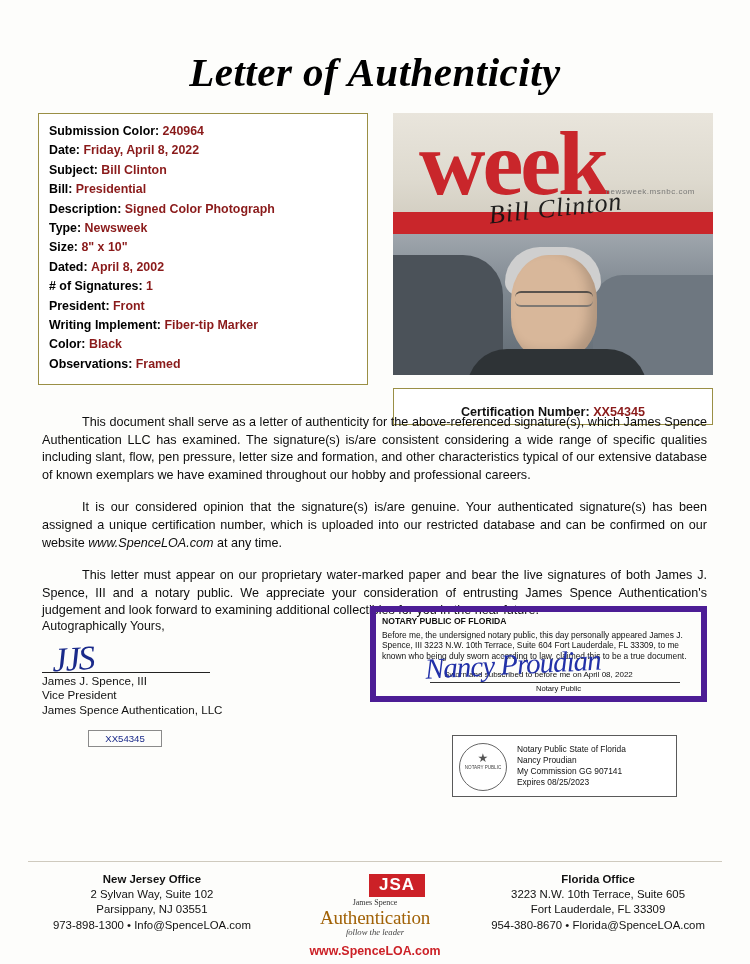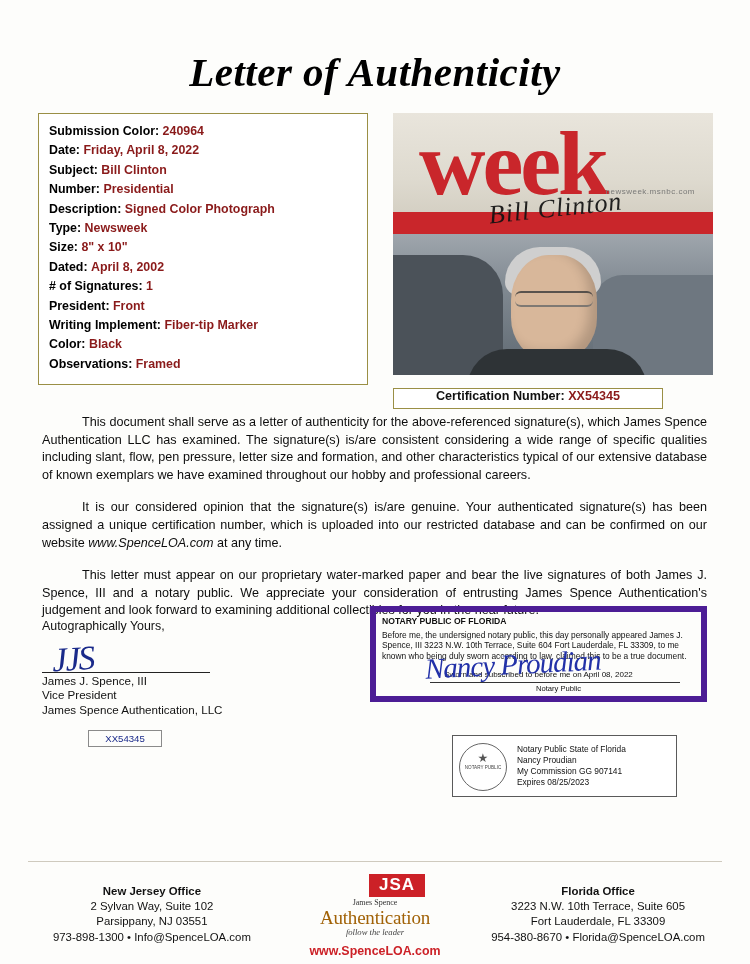--- a/index.html
+++ b/index.html
@@ -177,27 +177,27 @@
     transform: rotate(-6deg);
     letter-spacing: 1px;
     opacity: 0.92;
   }
 
   
   .certbar {
     position: absolute;
     left: 393px;
     top: 388px;
-    width: 270px;
+    width: 320px;
     border: 1.5px solid #9a8f45;
     background: #ffffff;
     text-align: center;
     font-size: 12.6px;
     font-weight: bold;
-    padding: 0 0 5px 0;
+    padding: 16px 0 5px 0;
     box-sizing: border-box;
   }
   .certbar .num { color: #8a1a1a; }
 
   
   .body {
     position: absolute;
     left: 42px;
     top: 414px;
     width: 665px;
@@ -370,21 +370,21 @@
     align-items: flex-start;
     padding: 0 28px;
     box-sizing: border-box;
   }
   .office {
     text-align: center;
     font-size: 11.4px;
     line-height: 15.2px;
     width: 250px;
   }
-  .office .oname { font-weight: bold; margin-top: 12px; }
+  .office .oname { font-weight: bold; }
   .logo {
     text-align: center;
     width: 200px;
     padding-top: 2px;
   }
   .logo .jsa {
     display: inline-block;
     background: #cc2127;
     color: #fff;
     font-weight: bold;
@@ -434,21 +434,21 @@
     </div>
     <div class="inforow">
       <span class="k">Date:</span>
       <span class="v">Friday, April 8, 2022</span>
     </div>
     <div class="inforow">
       <span class="k">Subject:</span>
       <span class="v">Bill Clinton</span>
     </div>
     <div class="inforow">
-      <span class="k">Number:</span>
+      <span class="k">Bill:</span>
       <span class="v">Presidential</span>
     </div>
     <div class="inforow">
       <span class="k">Description:</span>
       <span class="v">Signed Color Photograph</span>
     </div>
     <div class="inforow">
       <span class="k">Type:</span>
       <span class="v">Newsweek</span>
     </div>

